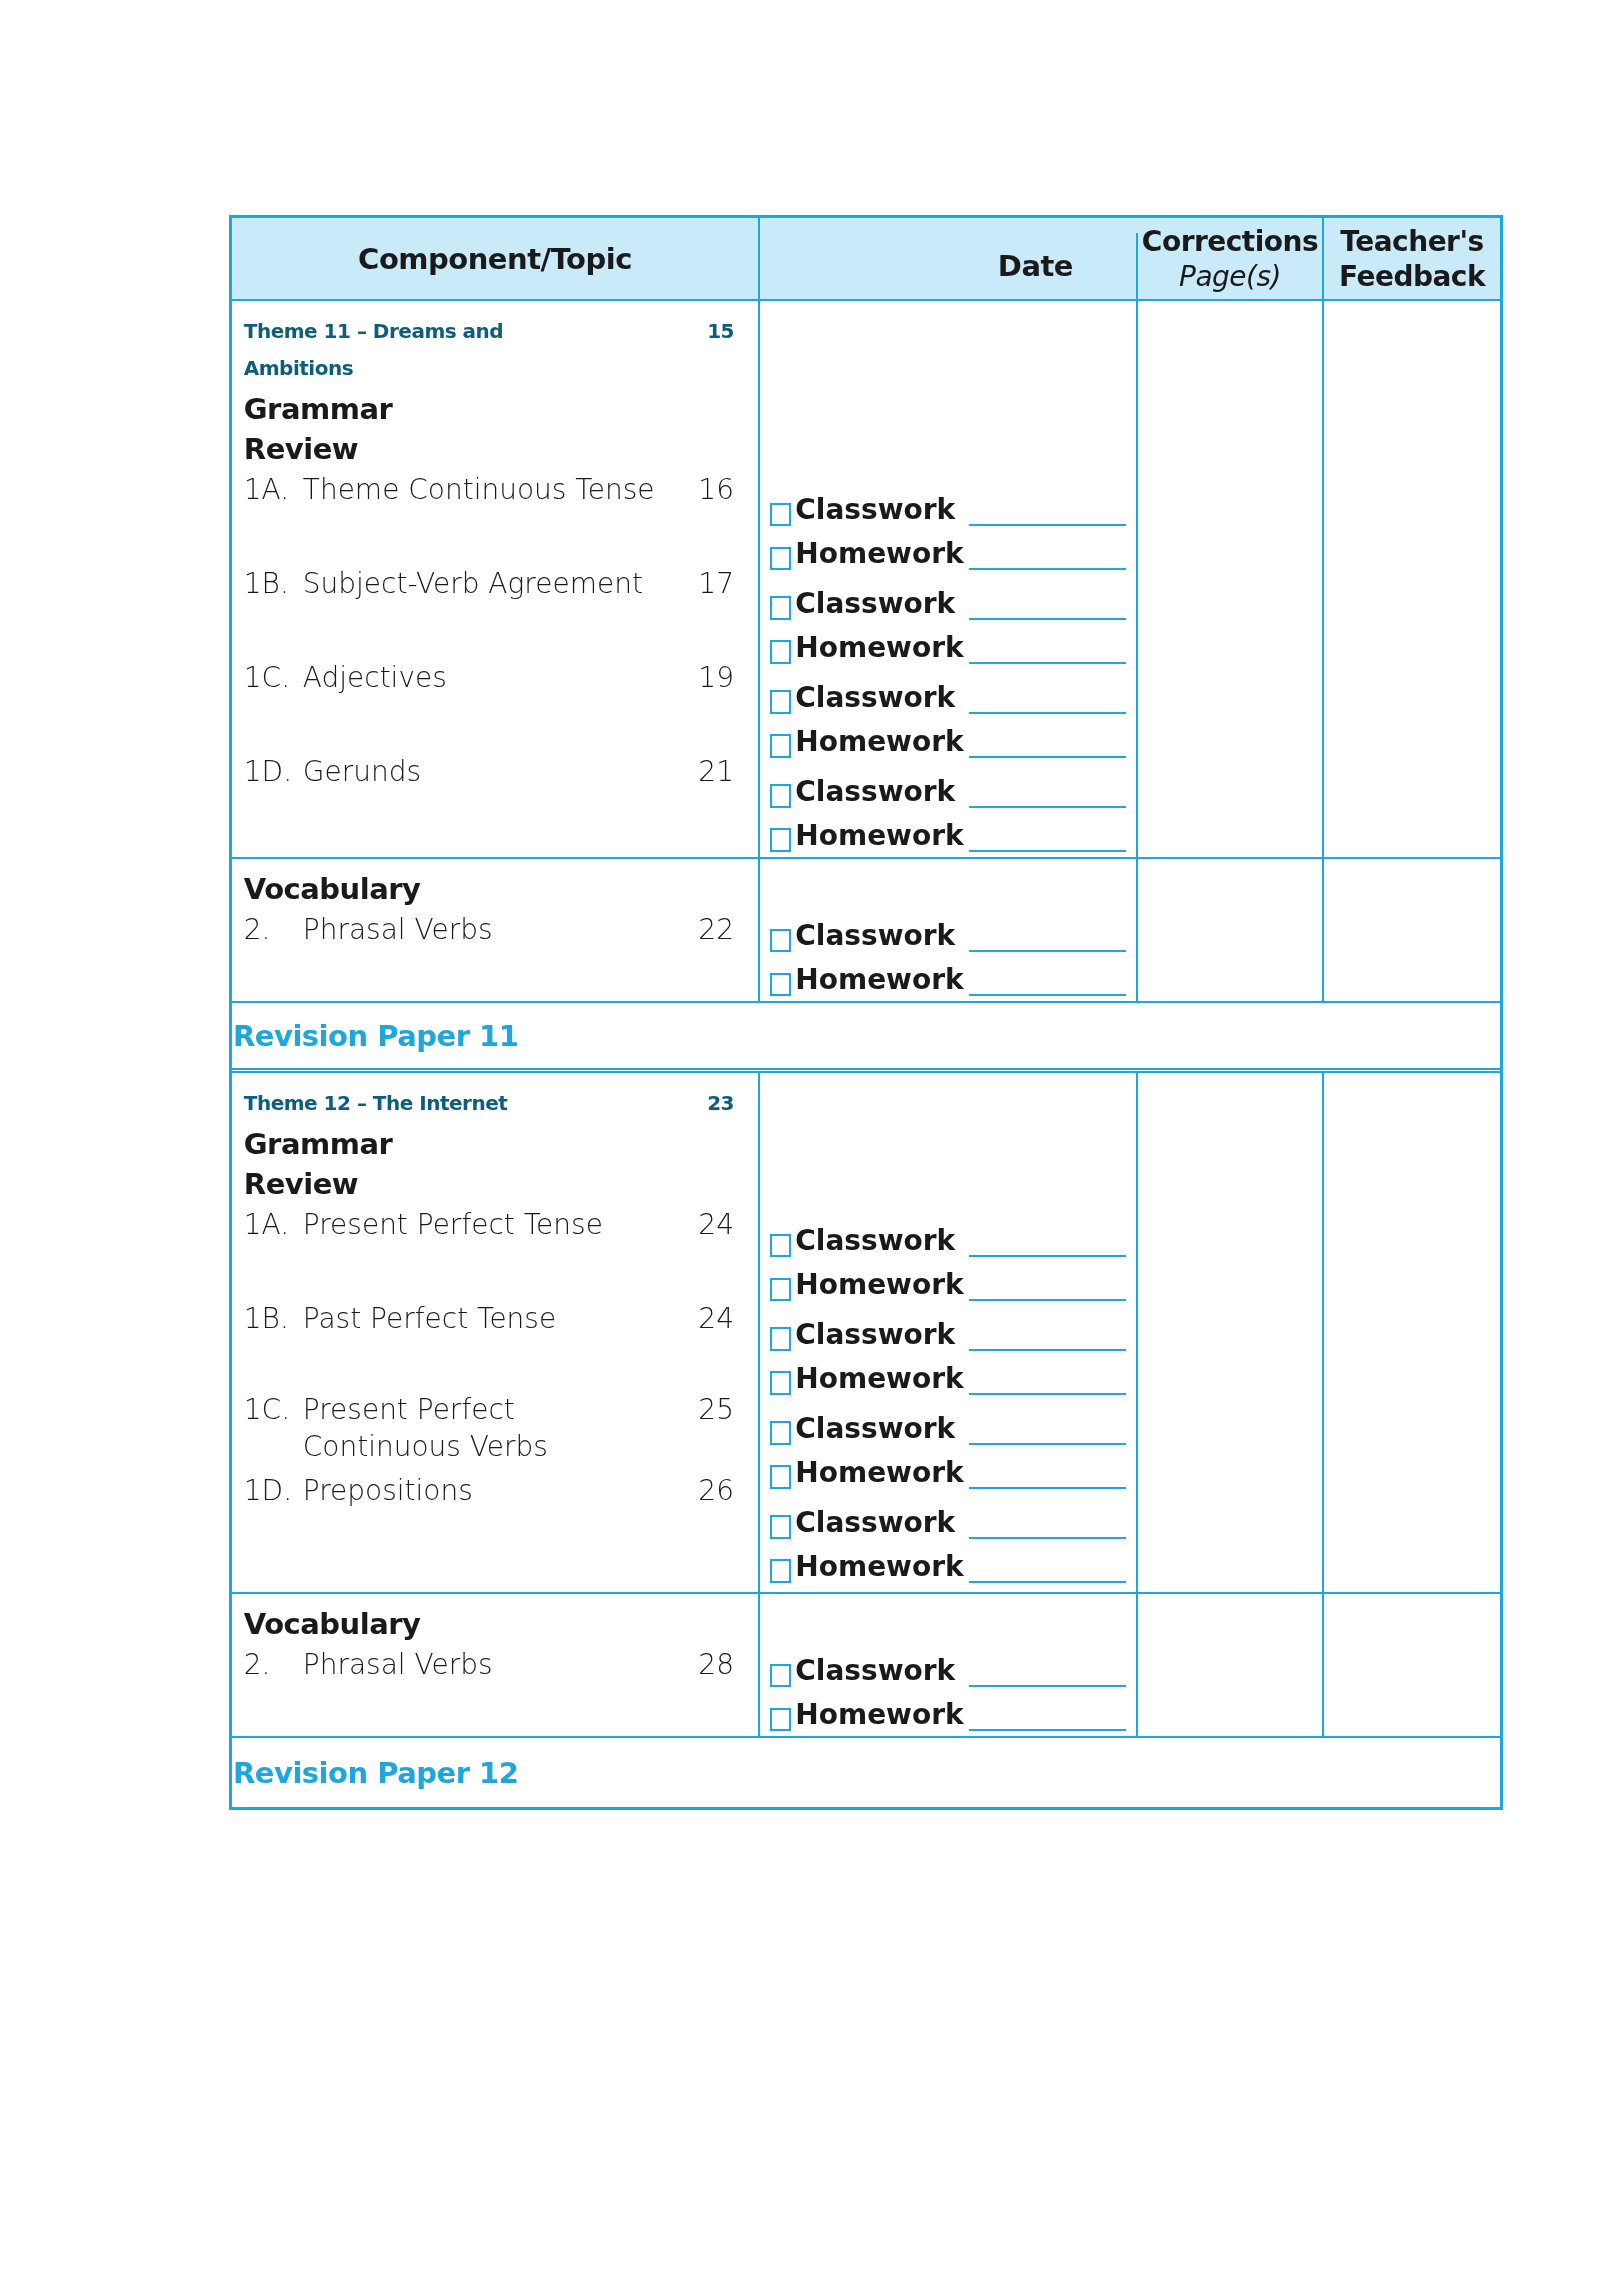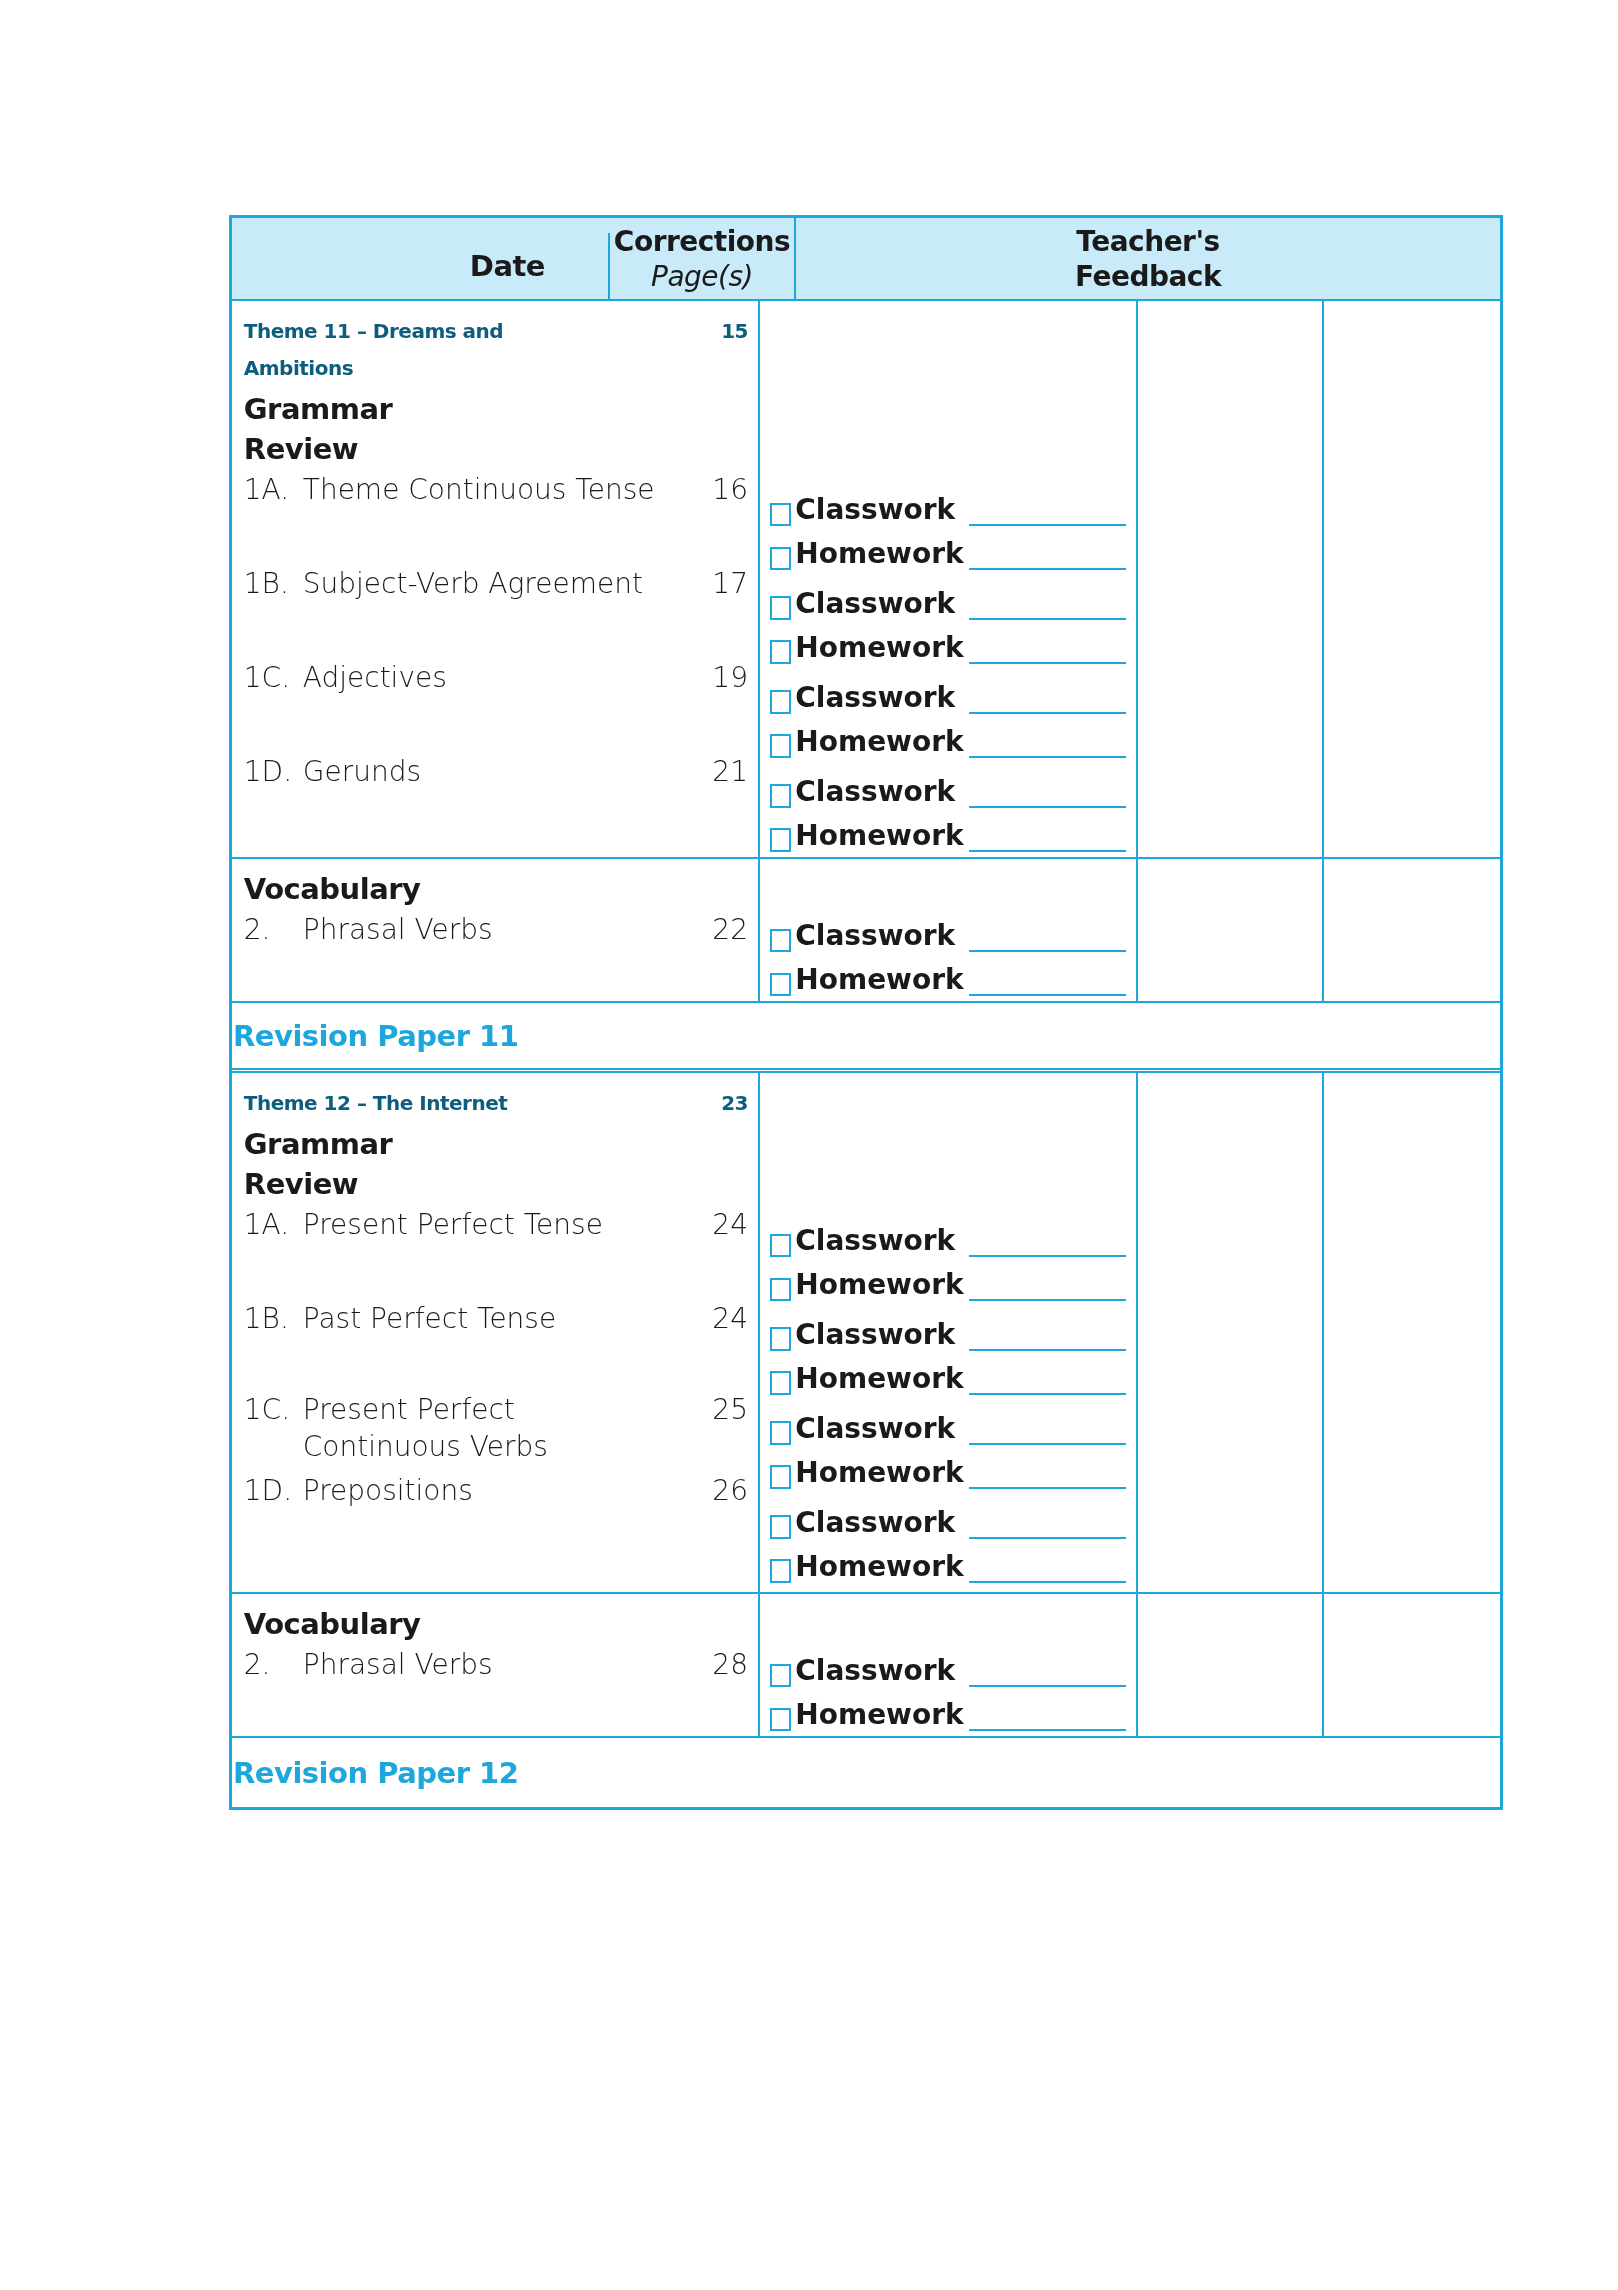--- a/index.html
+++ b/index.html
@@ -15,36 +15,37 @@
   .head { background: #c9eaf9; height: 83px; }
   .head .c1, .head .c2, .head .c3, .head .c4 { display: flex; flex-direction: column; justify-content: center; align-items: center; font-weight: bold; font-size: 29px; letter-spacing: -0.5px; }
   .head .c2 { align-items: flex-end; padding-right: 63px; margin-top: 15px; }
   .head .sub { font-weight: normal; font-style: italic; font-size: 28px; }
   .head .c3, .head .c4 { font-size: 28px; line-height: 35px; }
   .cellpad { padding: 11.8px 9.8px 7.8px 11.8px; }
   .line { height: 44px; display: flex; align-items: center; font-size: 28px; white-space: nowrap; }
   .line.tall { height: 37px; }
   .theme { color: #0d5e7e; font-weight: bold; font-size: 20px; letter-spacing: -0.5px; }
   .bold { font-weight: bold; font-size: 29px; letter-spacing: -0.5px; }
-  .num { position: absolute; right: 10px; }
+  .num { position: absolute; right: 24px; }
   .lbl { display: inline-block; width: 59px; }
   .item { font-weight: 300; }
   .rev { color: #1ea7dc; font-weight: bold; font-size: 29px; letter-spacing: -0.5px; padding: 0 1px; height: 65px; display: flex; align-items: center; }
   .datecell { padding: 0 9.8px 0 9.8px; }
   .chk { display: flex; align-items: flex-end; height: 44px; font-size: 28px; font-weight: bold; }
   .box { width: 21.6px; height: 23.5px; border: 2px solid #1ea7dc; box-sizing: border-box; margin-right: 3.9px; }
   .chk .t { width: 172px; }
   .uline { flex: 1; border-bottom: 2px solid #1ea7dc; height: 0; margin-top: 13.7px; margin-left: 2px; }
 </style>
 </head>
 <body>
 
 <div class="tbl">
 
   <div class="row head">
+    <div class="c1">Component/Topic</div>
     <div class="c2">Date</div>
     <div class="c3">
       <span>Corrections</span>
       <span class="sub">Page(s)</span>
     </div>
     <div class="c4">
       <span>Teacher's</span>
       <span>Feedback</span>
     </div>
   </div>

